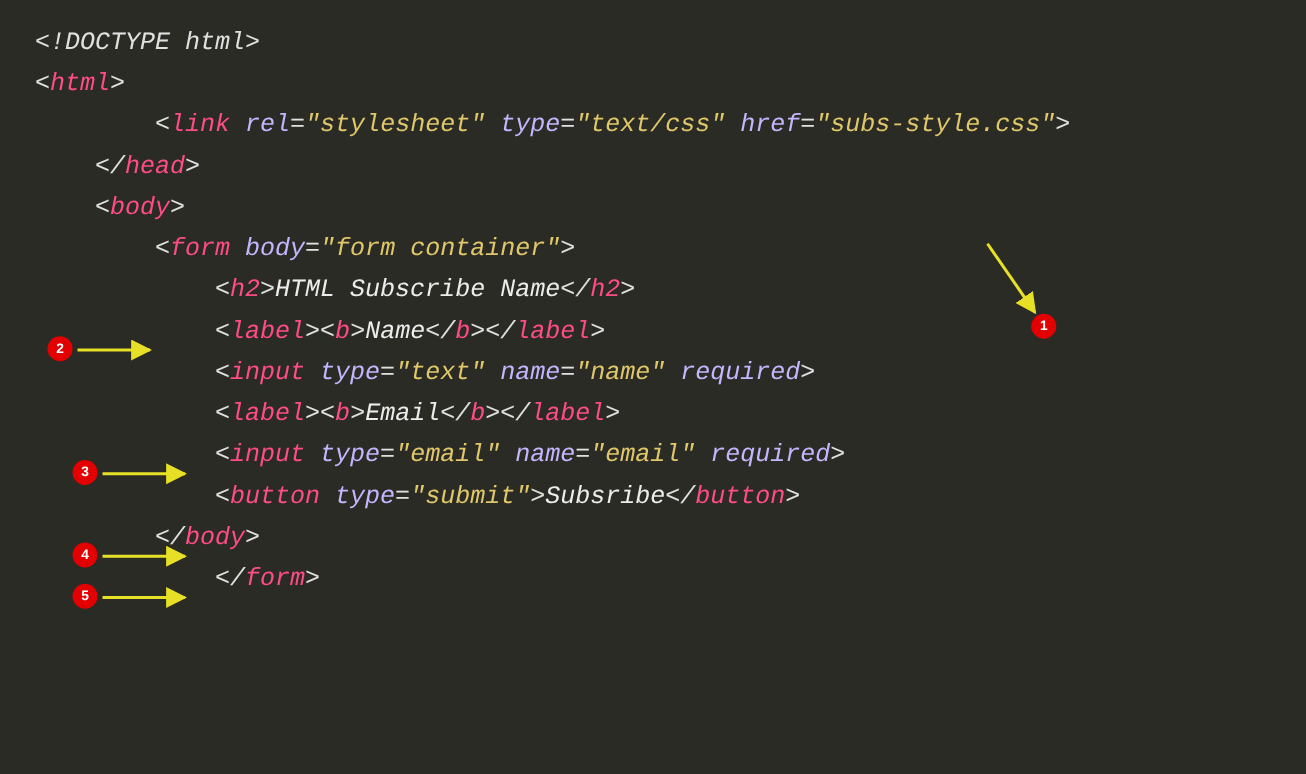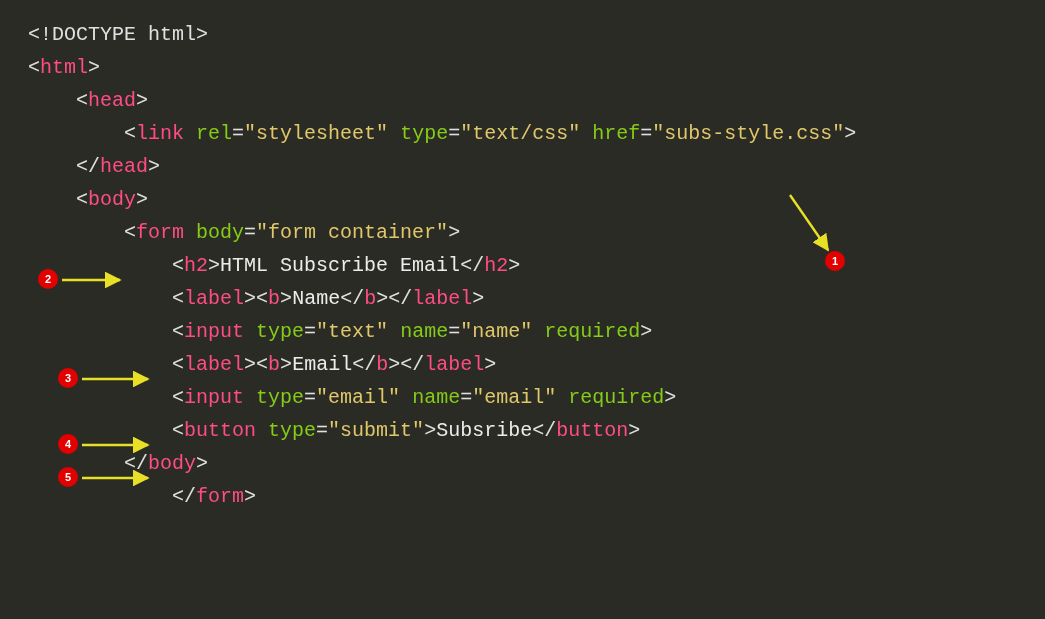--- a/index.html
+++ b/index.html
@@ -13,24 +13,25 @@
   }
   .editor {
     position: relative;
     padding: 18px 0 26px 28px;
     width: 1045px;
     box-sizing: border-box;
   }
   .line {
     white-space: pre;
     position: relative;
+    font-style: italic;
   }
   .c-punc   { color: #e0e0e0; }   
   .c-tag    { color: #ff4c88; }   
-  .c-attr   { color: #84cc16; }   
+  .c-attr   { color: #c4b5fd; }   
   .c-str    { color: #e0c76a; }   
   .c-txt    { color: #ececec; }   
   
   .badge {
     position: absolute;
     width: 20px;
     height: 20px;
     border-radius: 10px;
     background: #e20000;
     color: #fff;
@@ -75,32 +76,31 @@
 
     <line x1="82" y1="445" x2="148" y2="445" stroke="#e8e026" stroke-width="2.4" marker-end="url(#arrowYellow)"></line>
 
     <line x1="82" y1="478" x2="148" y2="478" stroke="#e8e026" stroke-width="2.4" marker-end="url(#arrowYellow)"></line>
   </svg>
 
   <div class="line"><span class="c-punc">&lt;!DOCTYPE html&gt;</span></div>
 
   <div class="line"><span class="c-punc">&lt;</span><span class="c-tag">html</span><span class="c-punc">&gt;</span></div>
 
-  <div class="line"><span>    </span><span class="c-punc">&lt;</span><span class="c-tag">head</span><span class="c-punc">&gt;</span></div>
 
 
   <div class="line"><span>        </span><span class="c-punc">&lt;</span><span class="c-tag">link</span><span> </span><span class="c-attr">rel</span><span class="c-punc">=</span><span class="c-str">"stylesheet"</span><span> </span><span class="c-attr">type</span><span class="c-punc">=</span><span class="c-str">"text/css"</span><span> </span><span class="c-attr">href</span><span class="c-punc">=</span><span class="c-str">"subs-style.css"</span><span class="c-punc">&gt;</span></div>
 
   <div class="line"><span>    </span><span class="c-punc">&lt;/</span><span class="c-tag">head</span><span class="c-punc">&gt;</span></div>
 
   <div class="line"><span>    </span><span class="c-punc">&lt;</span><span class="c-tag">body</span><span class="c-punc">&gt;</span></div>
 
   <div class="line"><span>        </span><span class="c-punc">&lt;</span><span class="c-tag">form</span><span> </span><span class="c-attr">body</span><span class="c-punc">=</span><span class="c-str">"form container"</span><span class="c-punc">&gt;</span></div>
 
-  <div class="line"><span>            </span><span class="c-punc">&lt;</span><span class="c-tag">h2</span><span class="c-punc">&gt;</span><span class="c-txt">HTML Subscribe Email</span><span class="c-punc">&lt;/</span><span class="c-tag">h2</span><span class="c-punc">&gt;</span></div>
+  <div class="line"><span>            </span><span class="c-punc">&lt;</span><span class="c-tag">h2</span><span class="c-punc">&gt;</span><span class="c-txt">HTML Subscribe Name</span><span class="c-punc">&lt;/</span><span class="c-tag">h2</span><span class="c-punc">&gt;</span></div>
 
   <div class="line"><span>            </span><span class="c-punc">&lt;</span><span class="c-tag">label</span><span class="c-punc">&gt;</span><span class="c-punc">&lt;</span><span class="c-tag">b</span><span class="c-punc">&gt;</span><span class="c-txt">Name</span><span class="c-punc">&lt;/</span><span class="c-tag">b</span><span class="c-punc">&gt;</span><span class="c-punc">&lt;/</span><span class="c-tag">label</span><span class="c-punc">&gt;</span></div>
 
   <div class="line"><span>            </span><span class="c-punc">&lt;</span><span class="c-tag">input</span><span> </span><span class="c-attr">type</span><span class="c-punc">=</span><span class="c-str">"text"</span><span> </span><span class="c-attr">name</span><span class="c-punc">=</span><span class="c-str">"name"</span><span> </span><span class="c-attr">required</span><span class="c-punc">&gt;</span></div>
 
   <div class="line"><span>            </span><span class="c-punc">&lt;</span><span class="c-tag">label</span><span class="c-punc">&gt;</span><span class="c-punc">&lt;</span><span class="c-tag">b</span><span class="c-punc">&gt;</span><span class="c-txt">Email</span><span class="c-punc">&lt;/</span><span class="c-tag">b</span><span class="c-punc">&gt;</span><span class="c-punc">&lt;/</span><span class="c-tag">label</span><span class="c-punc">&gt;</span></div>
 
   <div class="line"><span>            </span><span class="c-punc">&lt;</span><span class="c-tag">input</span><span> </span><span class="c-attr">type</span><span class="c-punc">=</span><span class="c-str">"email"</span><span> </span><span class="c-attr">name</span><span class="c-punc">=</span><span class="c-str">"email"</span><span> </span><span class="c-attr">required</span><span class="c-punc">&gt;</span></div>
 
   <div class="line"><span>            </span><span class="c-punc">&lt;</span><span class="c-tag">button</span><span> </span><span class="c-attr">type</span><span class="c-punc">=</span><span class="c-str">"submit"</span><span class="c-punc">&gt;</span><span class="c-txt">Subsribe</span><span class="c-punc">&lt;/</span><span class="c-tag">button</span><span class="c-punc">&gt;</span></div>

